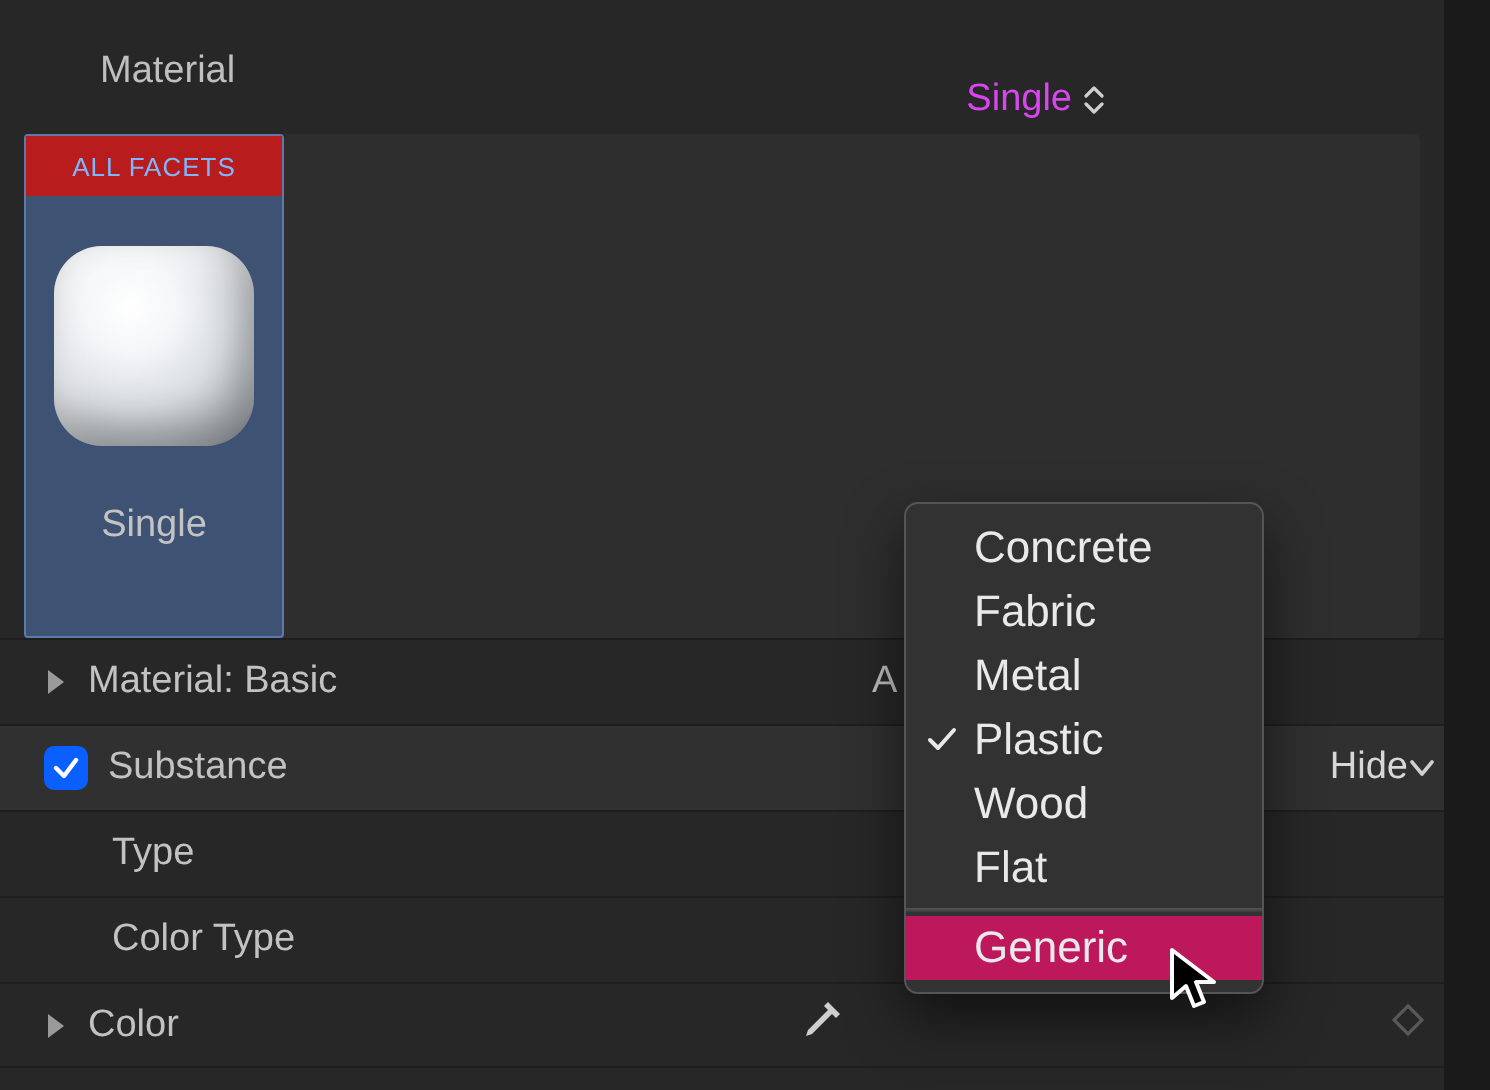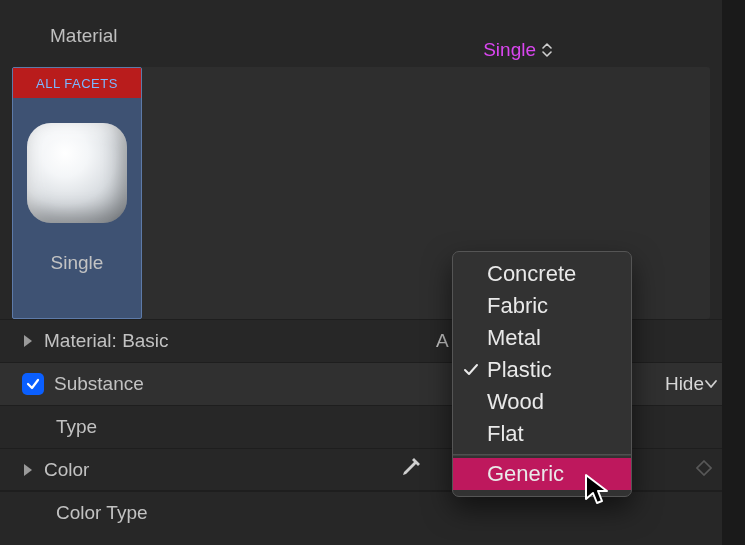--- a/index.html
+++ b/index.html
@@ -239,41 +239,41 @@
               <path d="M2 2 L7 8 L12 2" stroke="#cfcfcf" stroke-width="1.8" fill="none" stroke-linecap="round" stroke-linejoin="round"></path>
             </svg>
         </span>
       </span>
     </div>
 
     <div class="row">
       <span class="row-label indent">Type</span>
     </div>
 
+    <div class="row">
+      <span class="row-label indent">Color Type</span>
+    </div>
+
     <div class="row last">
       <span class="disclosure">
         <svg width="12" height="14" viewBox="0 0 12 14">
             <path d="M2 1 L10 7 L2 13 Z" fill="#9a9a9a"></path>
           </svg>
       </span>
       <span class="row-label">Color</span>
       <span class="eyedropper">
         <svg width="22" height="22" viewBox="0 0 22 22">
             <path d="M14 2 L20 8 L18 10 L16 8 L6 18 L3 19 L4 16 L14 6 L12 4 Z" fill="#cfcfcf"></path>
           </svg>
       </span>
       <span class="diamond">
         <svg width="16" height="16" viewBox="0 0 16 16">
             <path d="M8 1 L15 8 L8 15 L1 8 Z" fill="none" stroke="#8a8a8a" stroke-width="1.6"></path>
           </svg>
       </span>
-    </div>
-
-    <div class="row">
-      <span class="row-label indent">Color Type</span>
     </div>
 
   </div>
 
   <div class="menu">
     <div class="menu-item"><span>Concrete</span></div>
     <div class="menu-item"><span>Fabric</span></div>
     <div class="menu-item"><span>Metal</span></div>
     <div class="menu-item">
       <span class="menu-check">

